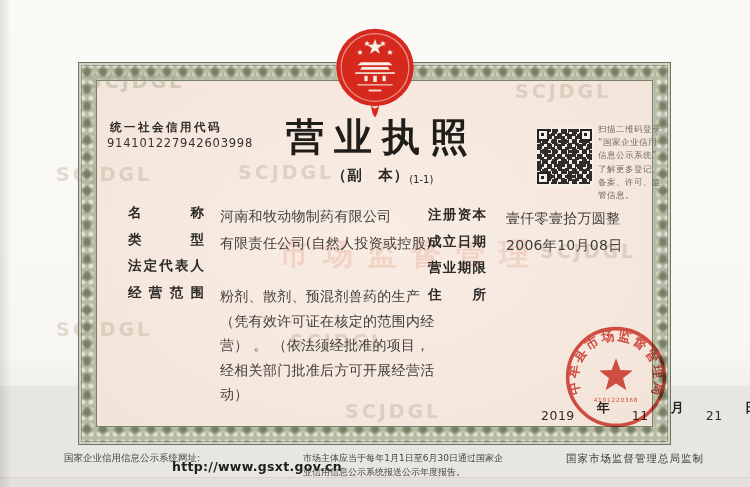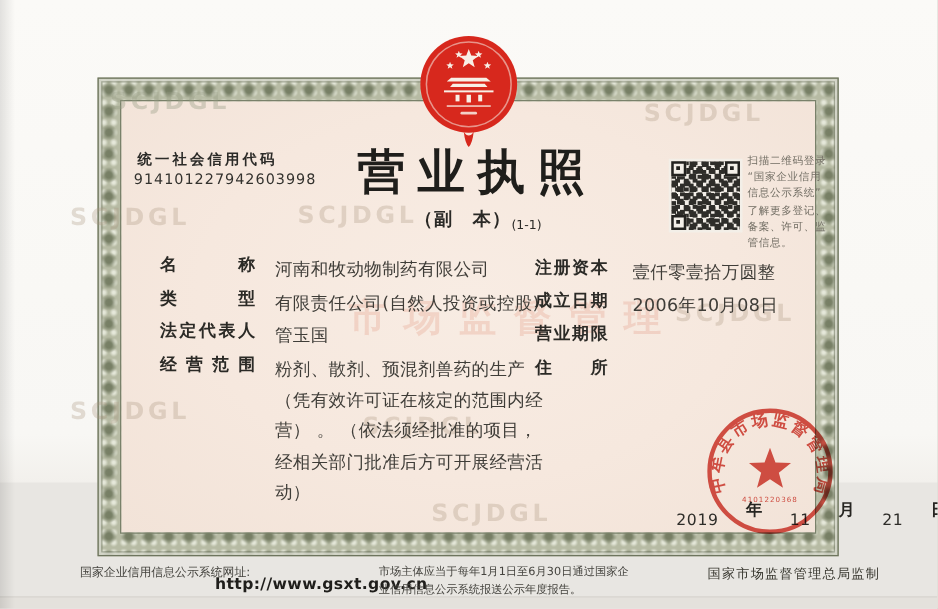--- a/index.html
+++ b/index.html
@@ -175,21 +175,20 @@
   <div class="frow col-l" style="top:204px">
     <span class="flabel l">名称</span>
     <span class="fvalue">河南和牧动物制药有限公司</span>
   </div>
   <div class="frow col-l" style="top:231px">
     <span class="flabel l">类型</span>
     <span class="fvalue">有限责任公司(自然人投资或控股)</span>
   </div>
   <div class="frow col-l" style="top:257px">
     <span class="flabel l">法定代表人</span>
-    <span class="fvalue">管玉国</span>
   </div>
   <div class="frow col-l" style="top:284px">
     <span class="flabel l">经营范围</span>
     <span class="fvalue">粉剂、散剂、预混剂兽药的生产 （凭有效许可证在核定的范围内经营） 。 （依法须经批准的项目，经相关部门批准后方可开展经营活动）</span>
   </div>
 
   <div class="frow col-r" style="top:206px">
     <span class="flabel r">注册资本</span>
     <span class="fvalue">壹仟零壹拾万圆整</span>
   </div>

